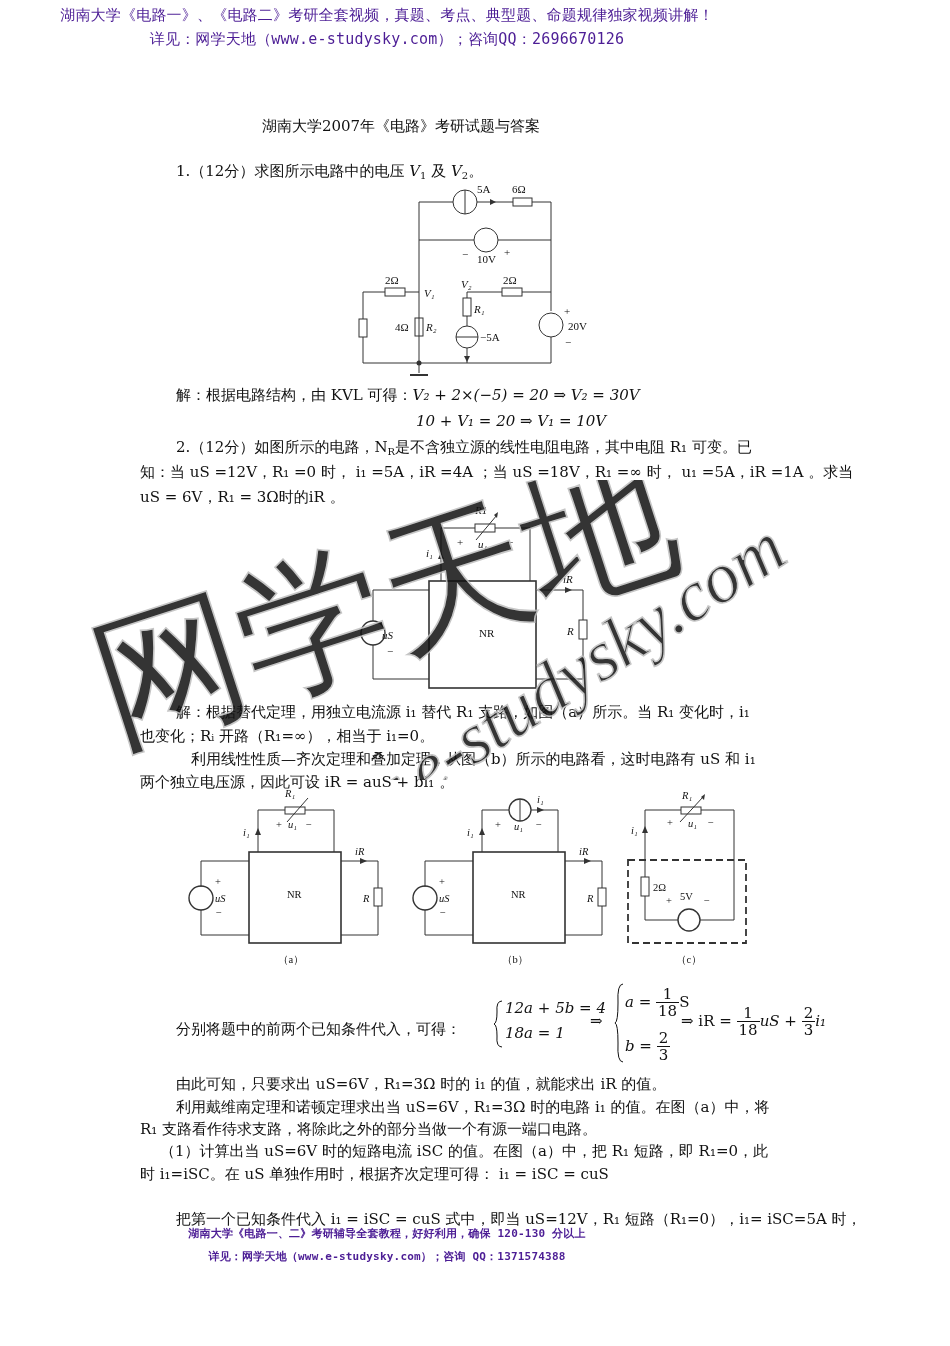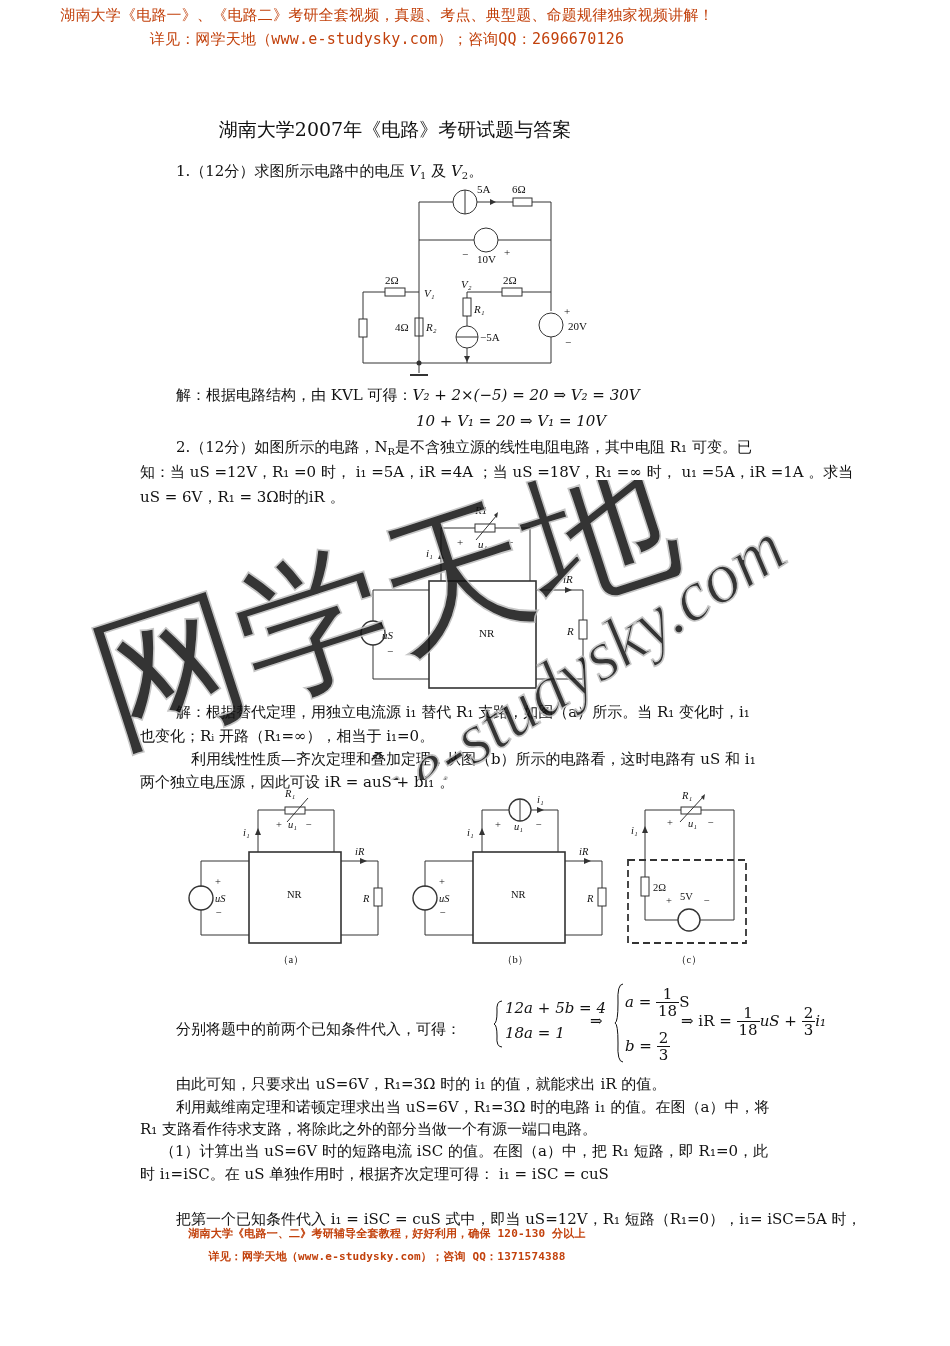--- a/index.html
+++ b/index.html
@@ -1,21 +1,21 @@
 <!DOCTYPE html>
 <html><head>
 <meta charset="utf-8">
 <style>
   html, body { margin: 0; padding: 0; background: #ffffff; }
   body { width: 950px; height: 1346px; position: relative; overflow: hidden;
          font-family: "DejaVu Serif", "Liberation Serif", serif; color: #111; }
   .abs { position: absolute; }
-  .banner { left: 0; width: 774px; text-align: center; font-family: "DejaVu Sans Mono", "Liberation Mono", monospace; font-size: 15px; color: #c2410c; letter-spacing: 0.2px; }
+  .banner { left: 0; width: 774px; text-align: center; font-family: "DejaVu Sans Mono", "Liberation Mono", monospace; font-size: 15px; color: #4c1d95; letter-spacing: 0.2px; }
   .banner-bold { font-weight: bold; font-size: 11px; }
-  .title { left: 6px; width: 778px; text-align: center; font-size: 19px; }
+  .title { left: 12px; width: 778px; text-align: center; font-size: 15px; }
   .para { font-size: 15px; line-height: 34px; white-space: nowrap; }
   .it { font-style: italic; }
   sub { font-size: 10px; vertical-align: -3px; font-style: normal; }
   .fig { position: absolute; }
   svg text { font-family: "Liberation Serif", "DejaVu Serif", serif; fill: #111; }
   .watermark { left: 90px; top: 480px; width: 720px; height: 300px; pointer-events: none; }
   .eq { font-size: 15px; }
   .frac { display: inline-block; text-align: center; vertical-align: middle; line-height: 16px; }
   .frac .num { display: block; border-bottom: 1px solid #111; padding: 0 2px; }
   .frac .den { display: block; padding: 0 2px; }

